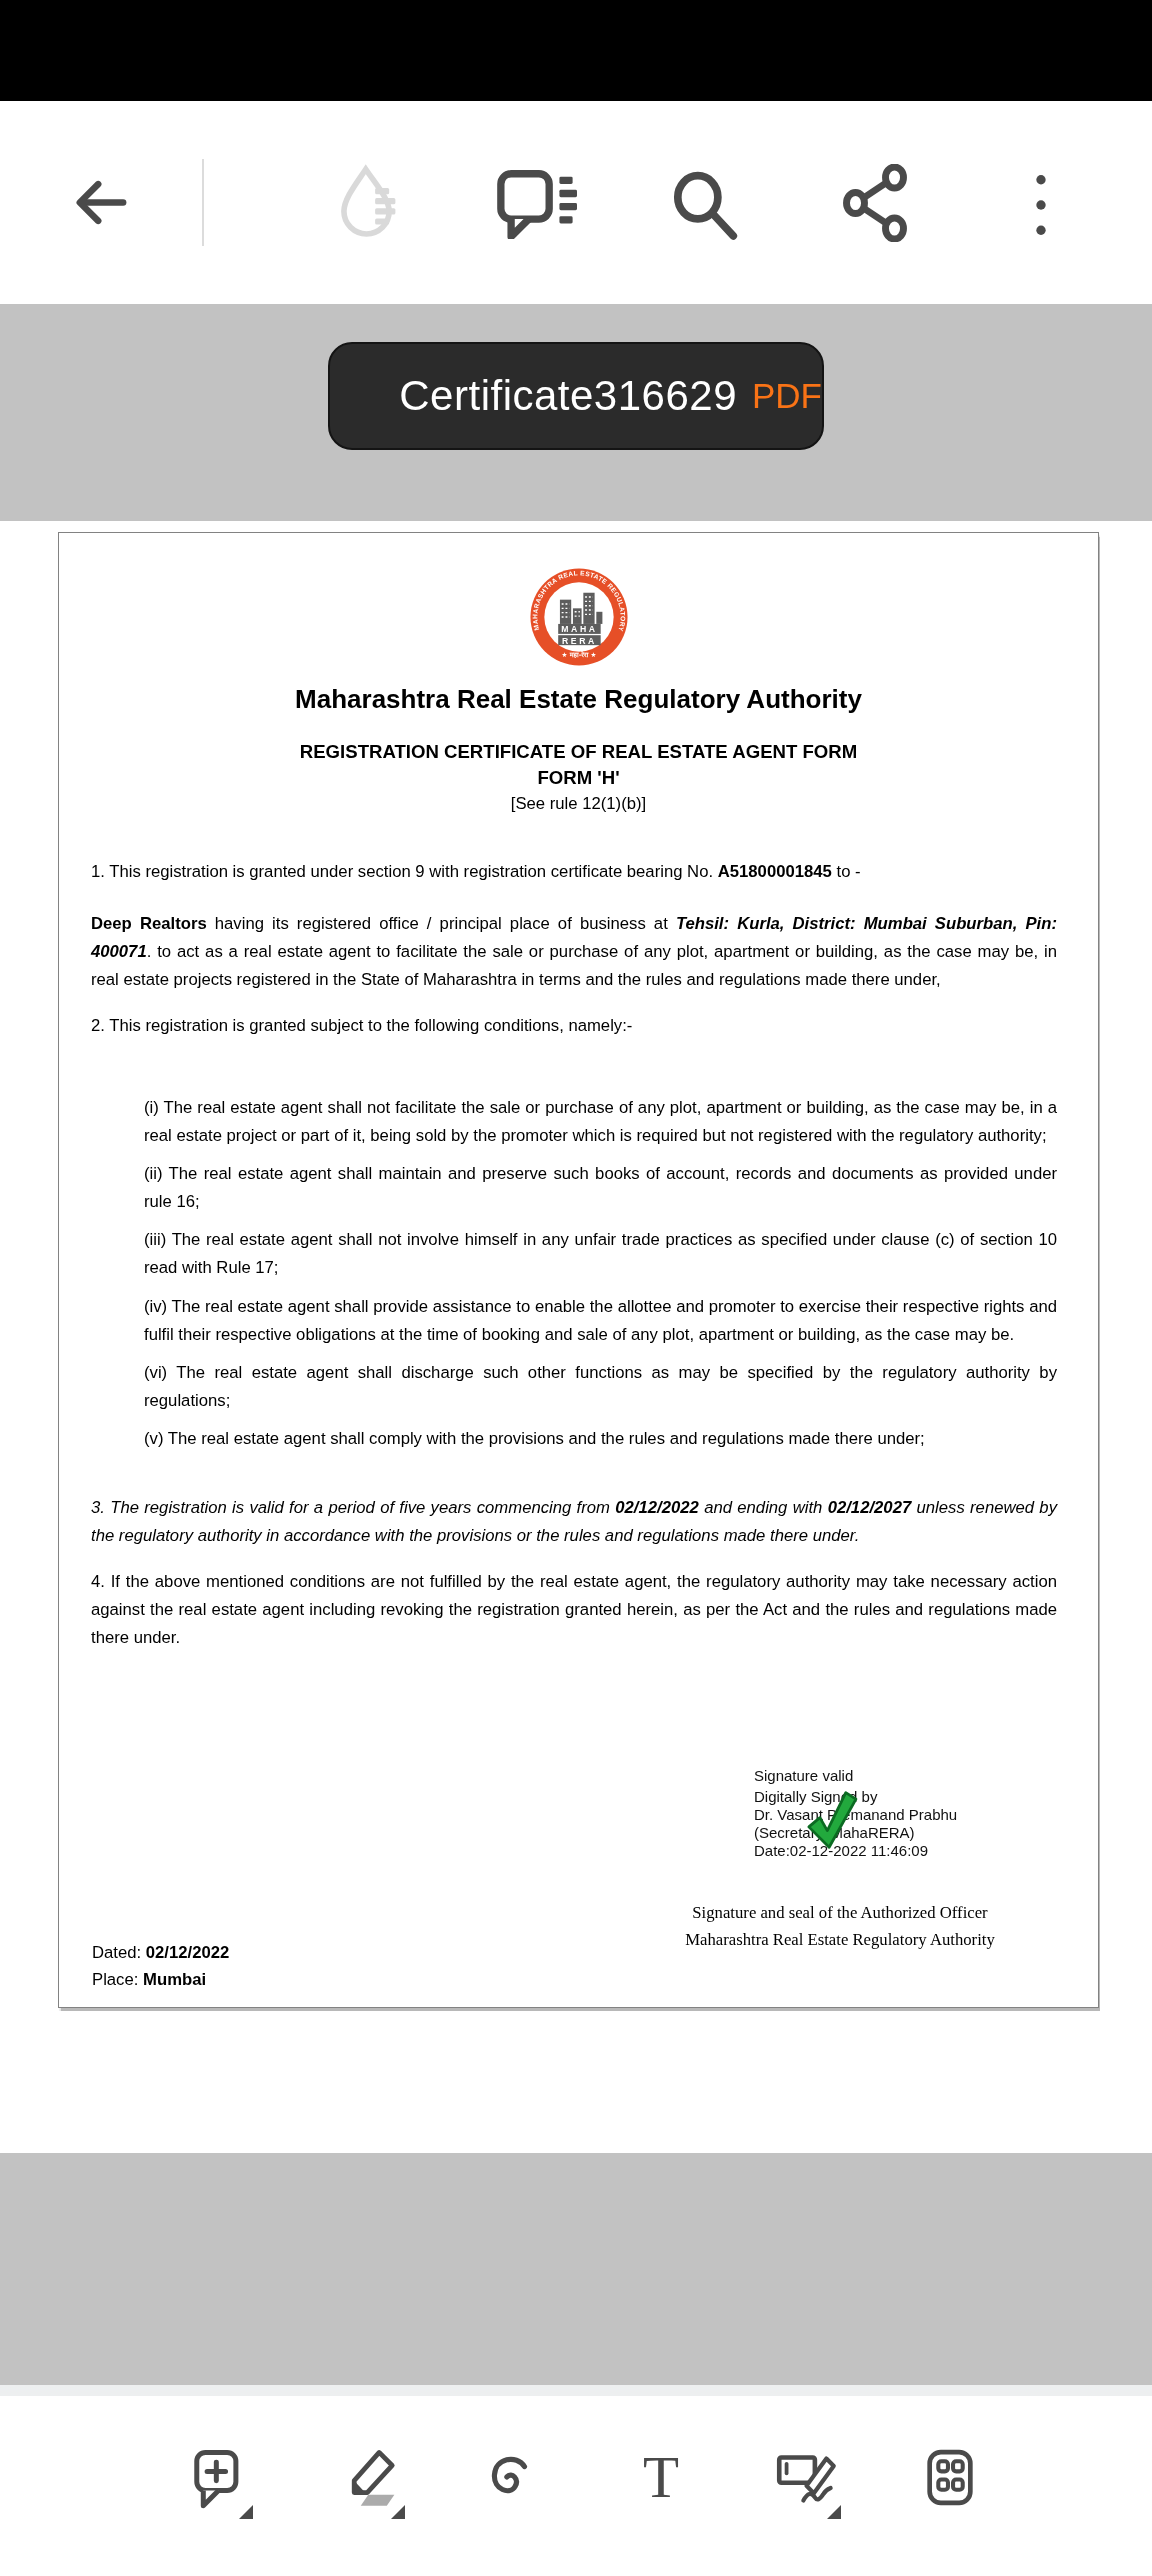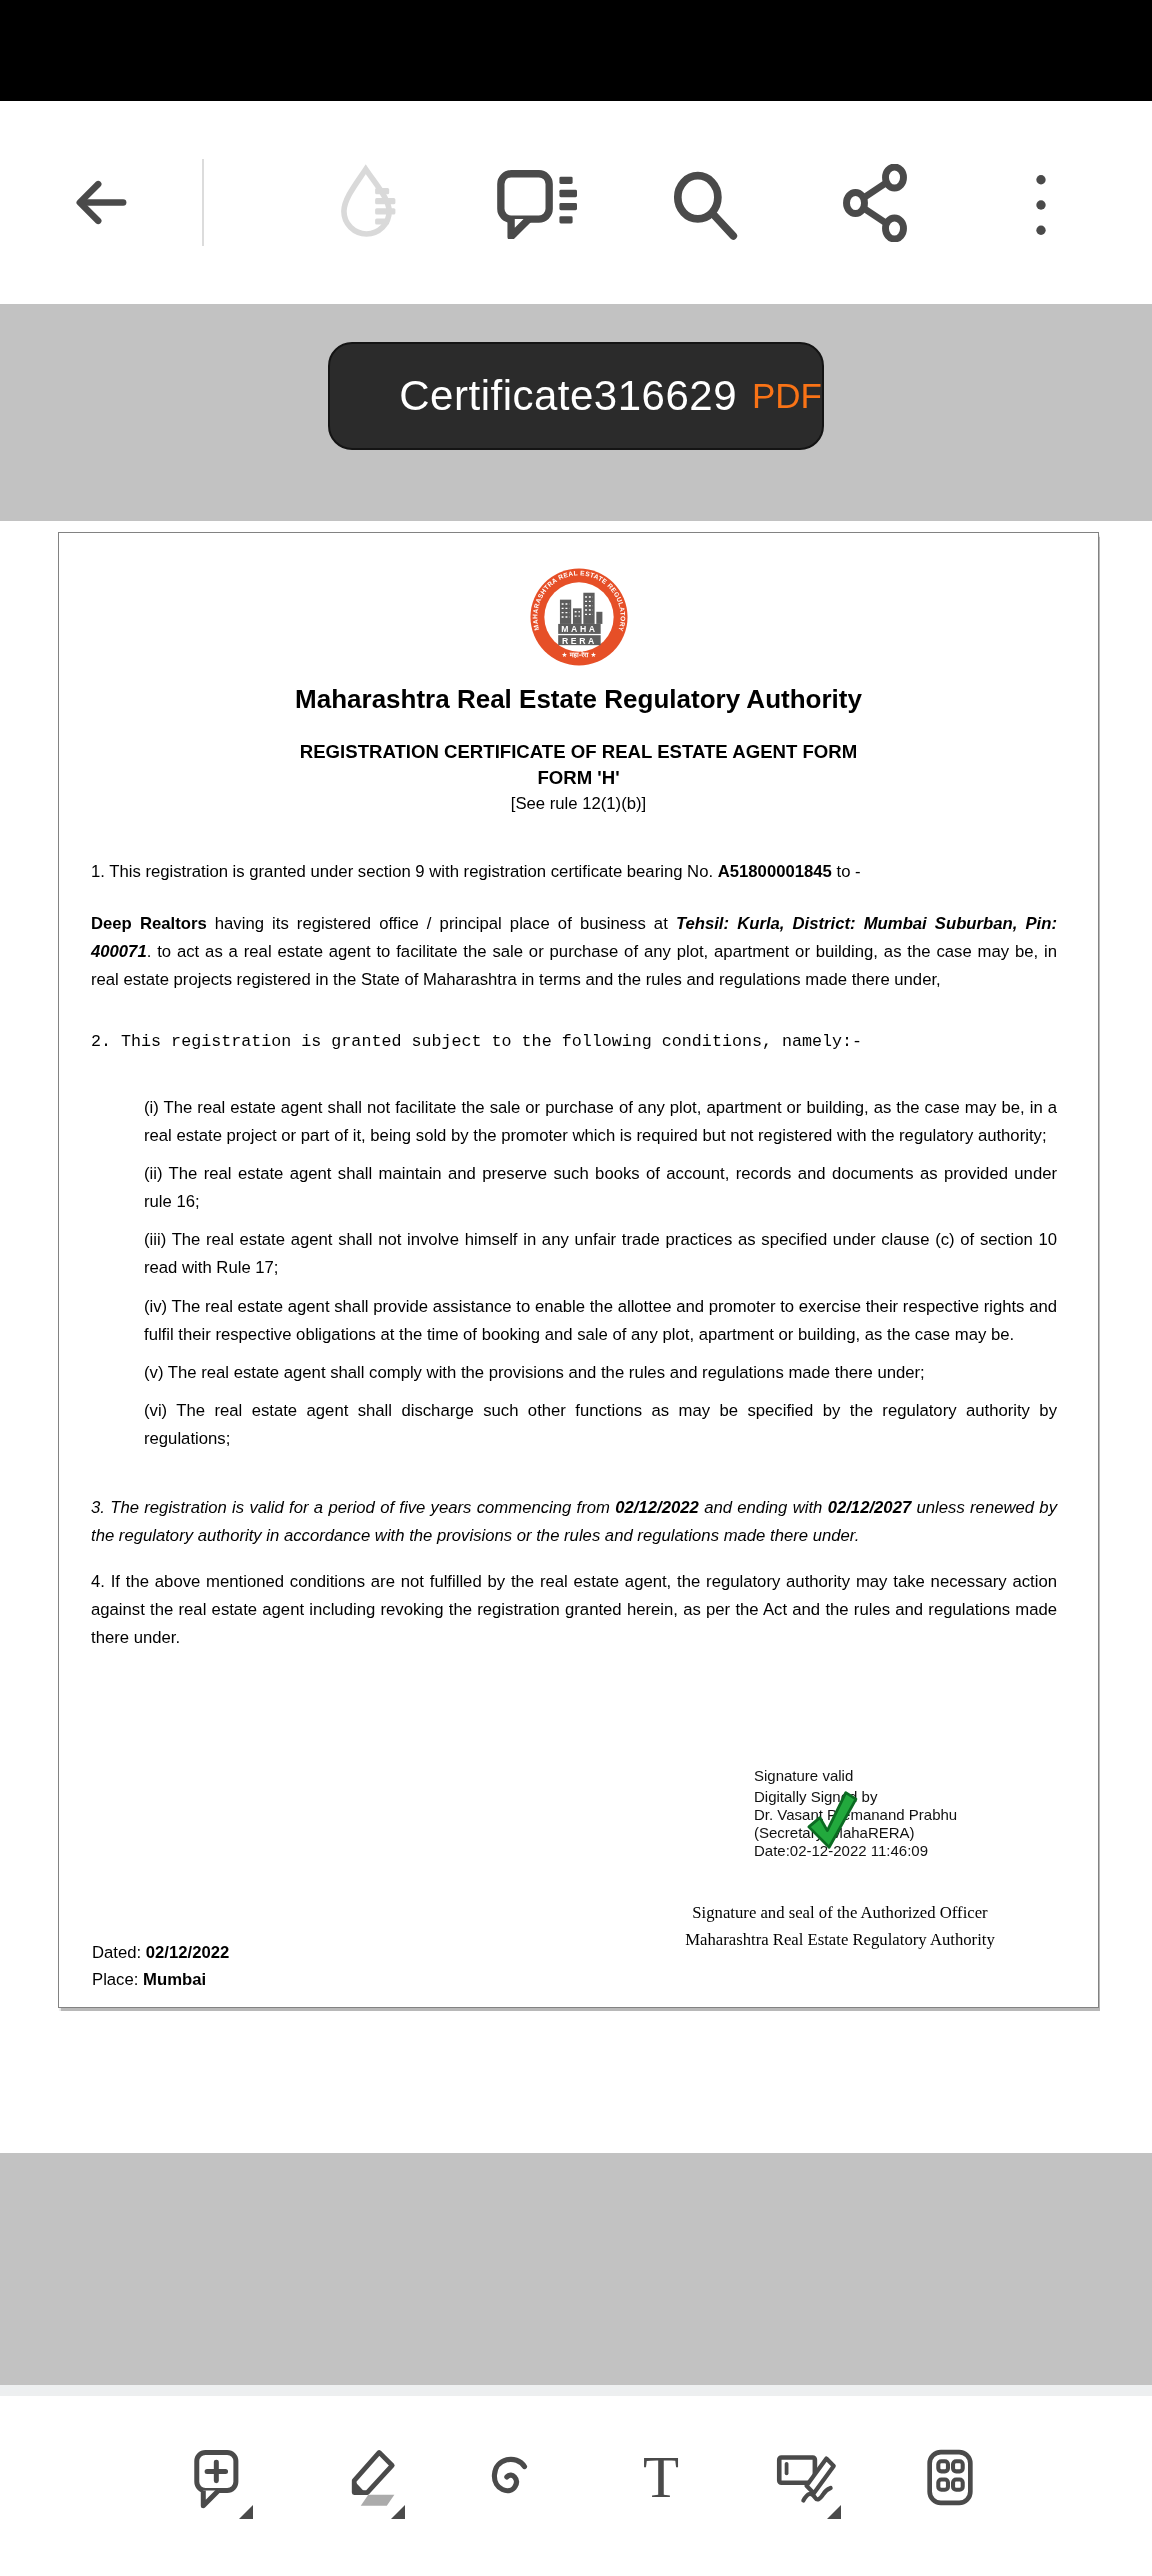--- a/index.html
+++ b/index.html
@@ -169,29 +169,29 @@
 
     <div class="abs center h-auth" style="top:152px;">Maharashtra Real Estate Regulatory Authority</div>
     <div class="abs center h-sub" style="top:205px;">REGISTRATION CERTIFICATE OF REAL ESTATE AGENT FORM</div>
     <div class="abs center h-sub" style="top:231px;">FORM 'H'</div>
     <div class="abs center h-rule" style="top:257px;">[See rule 12(1)(b)]</div>
 
     <div class="abs body-txt" style="top:325px;"><span>1. This registration is granted under section 9 with registration certificate bearing No. </span><span class="b">A51800001845</span><span> to -</span></div>
 
     <div class="abs body-txt" style="top:377px;"><span class="b">Deep Realtors</span><span>  having its registered office / principal place of business at   </span><span class="i">Tehsil: </span><span class="bi">Kurla</span><span class="i">, District: </span><span class="bi">Mumbai Suburban</span><span class="i">, Pin: </span><span class="bi">400071</span><span>. to act as a real estate agent to facilitate the sale or purchase of any plot, apartment or building, as the case may be, in real estate projects registered in the State of Maharashtra in terms and the rules and regulations made there under,</span></div>
 
-    <div class="abs body-txt" style="top:495px;font-family:Liberation Mono, monospace;">2. This registration is granted subject to the following conditions, namely:-</div>
+    <div class="abs body-txt" style="top:479px;">2. This registration is granted subject to the following conditions, namely:-</div>
 
     <div class="abs cond-wrap" style="top:561px;">
       <div class="cond"><span>(i)</span><span> The real estate agent shall not facilitate the sale or purchase of any plot, apartment or building, as the case may be, in a real estate project or part of it, being sold by the promoter which is required but not registered with the regulatory authority;</span></div>
       <div class="cond"><span>(ii)</span><span> The real estate agent shall maintain and preserve such books of account, records and documents as provided under rule 16;</span></div>
       <div class="cond"><span>(iii)</span><span> The real estate agent shall not involve himself in any unfair trade practices as specified under clause (c) of section 10 read with Rule 17;</span></div>
       <div class="cond"><span>(iv)</span><span> The real estate agent shall provide assistance to enable the allottee and promoter to exercise their respective rights and fulfil their respective obligations at the time of booking and sale of any plot, apartment or building, as the case may be.</span></div>
+      <div class="cond"><span>(vi)</span><span> The real estate agent shall discharge such other functions as may be specified by the regulatory authority by regulations;</span></div>
       <div class="cond"><span>(v)</span><span> The real estate agent shall comply with the provisions and the rules and regulations made there under;</span></div>
-      <div class="cond"><span>(vi)</span><span> The real estate agent shall discharge such other functions as may be specified by the regulatory authority by regulations;</span></div>
     </div>
 
     <div class="abs body-txt" style="top:961px;background:#fff;font-style:italic;"><span>3. The registration is valid for a period of five years commencing from </span><span class="b">02/12/2022</span><span> and ending with </span><span class="b">02/12/2027</span><span> unless renewed by the regulatory authority in accordance with the provisions or the rules and regulations made there under.</span></div>
 
     <div class="abs body-txt" style="top:1035px;background:#fff;">4. If the above mentioned conditions are not fulfilled by the real estate agent, the regulatory authority may take necessary action against the real estate agent including revoking the registration granted herein, as per the Act and the rules and regulations made there under.</div>
 
     <div class="abs sig">
       <div class="first">Signature valid</div>
       <div>Digitally Signed by</div>
       <div>Dr. Vasant Premanand Prabhu</div>

